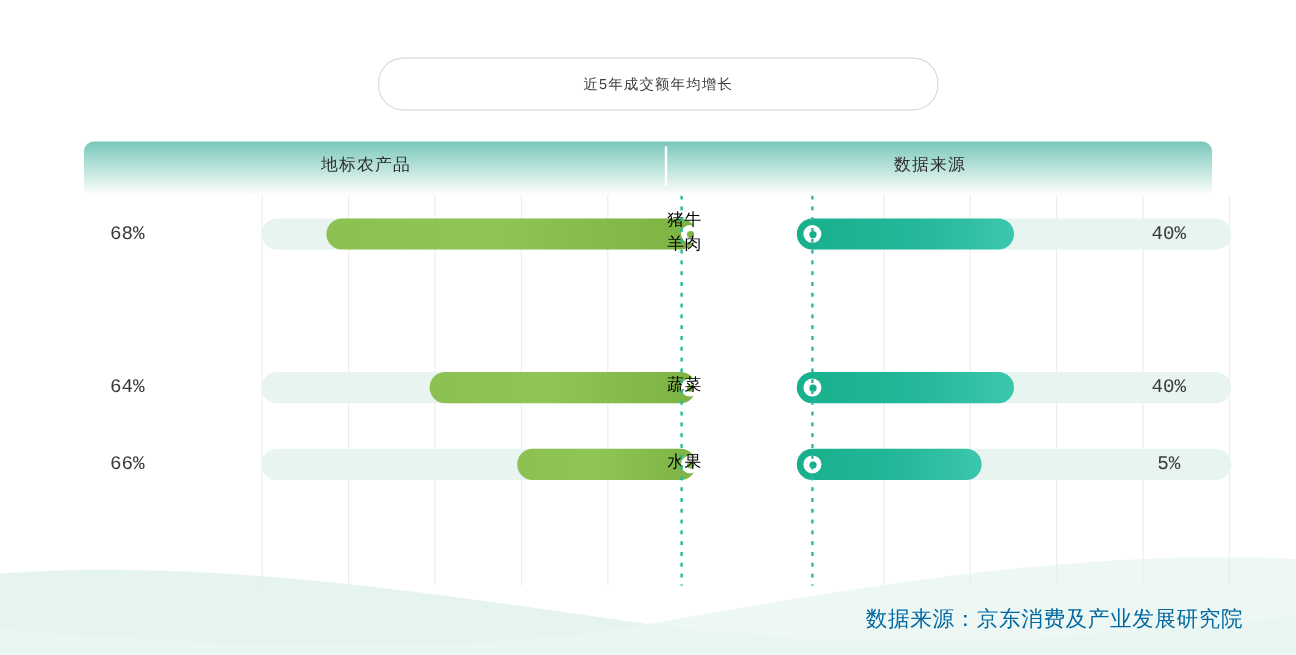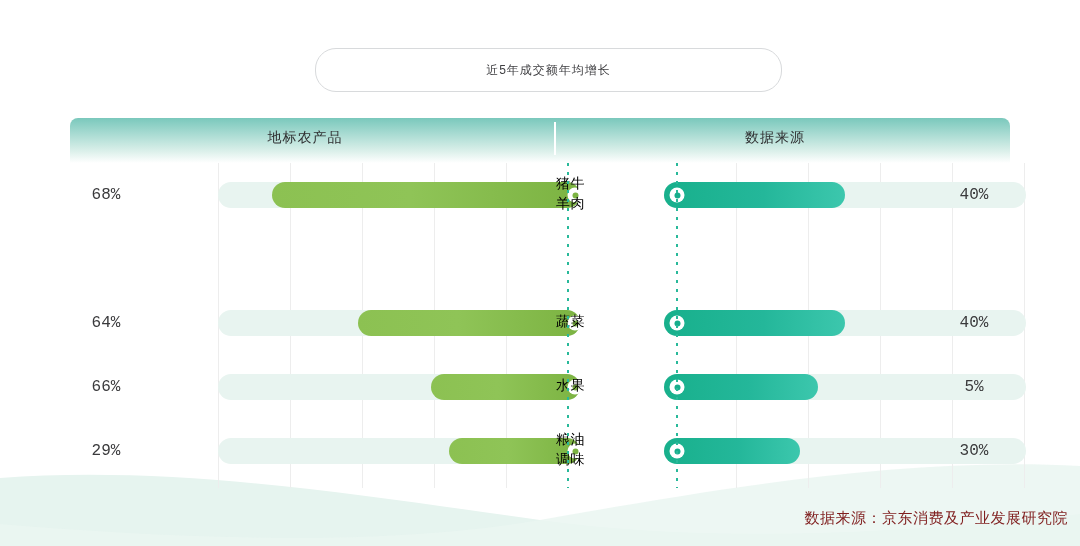--- a/index.html
+++ b/index.html
@@ -205,24 +205,24 @@
     background-image: linear-gradient(to bottom, #29b99a 0 3px, rgba(0,0,0,0) 3px 9px);
     background-size: 2px 9px;
     background-repeat: repeat-y;
   }
   #dotline-left  { left: 497px; }
   #dotline-right { left: 606px; }
 
   
   #source-text {
     position: absolute;
-    right: 12px;
+    right: 44px;
     bottom: 18px;
-    font-size: 15px;
-    color: #7f1d1d;
+    font-size: 18px;
+    color: #0369a1;
     letter-spacing: .5px;
   }
 </style>
 </head>
 <body>
 
 <svg id="bottom-waves" viewBox="0 0 1080 110" preserveAspectRatio="none">
   <path d="M0,42 C180,28 380,62 540,84 C700,106 880,100 1080,78 L1080,110 L0,110 Z" fill="#e6f4ef"></path>
   <path d="M1080,30 C900,20 700,56 540,84 C380,112 170,102 0,88 L0,110 L1080,110 Z" fill="#eaf6f1" opacity="0.85"></path>
 </svg>
@@ -310,41 +310,19 @@
         </div>
         <div class="track right">
           <div class="fill right" style="width: 154px;">
             <span class="marker">
               <i></i>
             </span>
           </div>
         </div>
         <span class="pct right">5%</span>
       </div>
-      <div class="row" style="top: 256px;">
-        <span class="pct left">29%</span>
-        <div class="track left">
-          <div class="fill left" style="width: 131px;">
-            <span class="marker">
-              <i></i>
-            </span>
-          </div>
-        </div>
-        <div class="cat-label">
-          <div>粮油</div>
-          <div>调味</div>
-        </div>
-        <div class="track right">
-          <div class="fill right" style="width: 136px;">
-            <span class="marker">
-              <i></i>
-            </span>
-          </div>
-        </div>
-        <span class="pct right">30%</span>
-      </div>
     </div>
 
   <div class="dotline" id="dotline-left"></div>
   <div class="dotline" id="dotline-right"></div>
 </div>
 
 <div id="source-text">数据来源：京东消费及产业发展研究院</div>
 
 </body></html>

